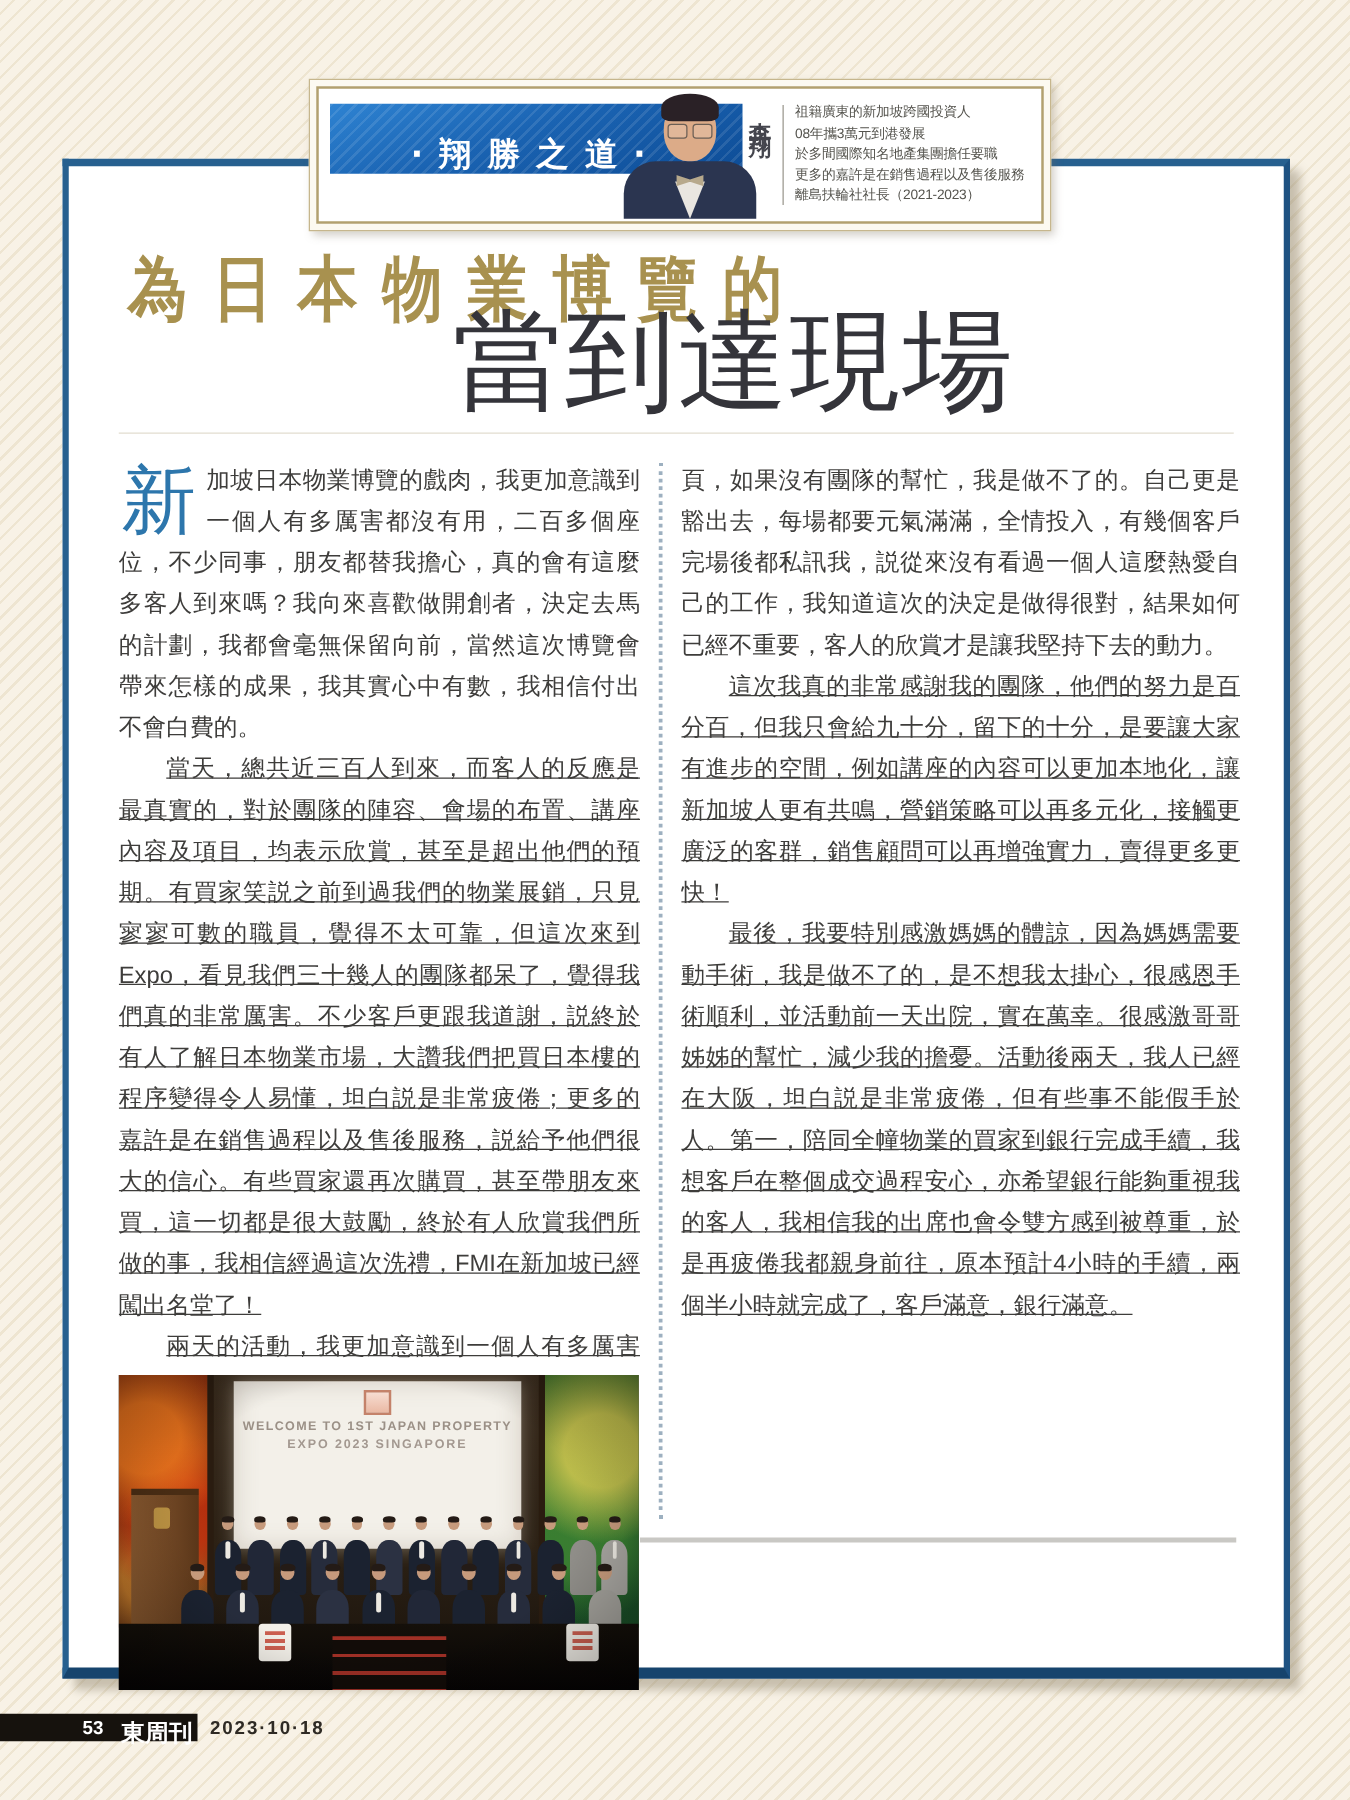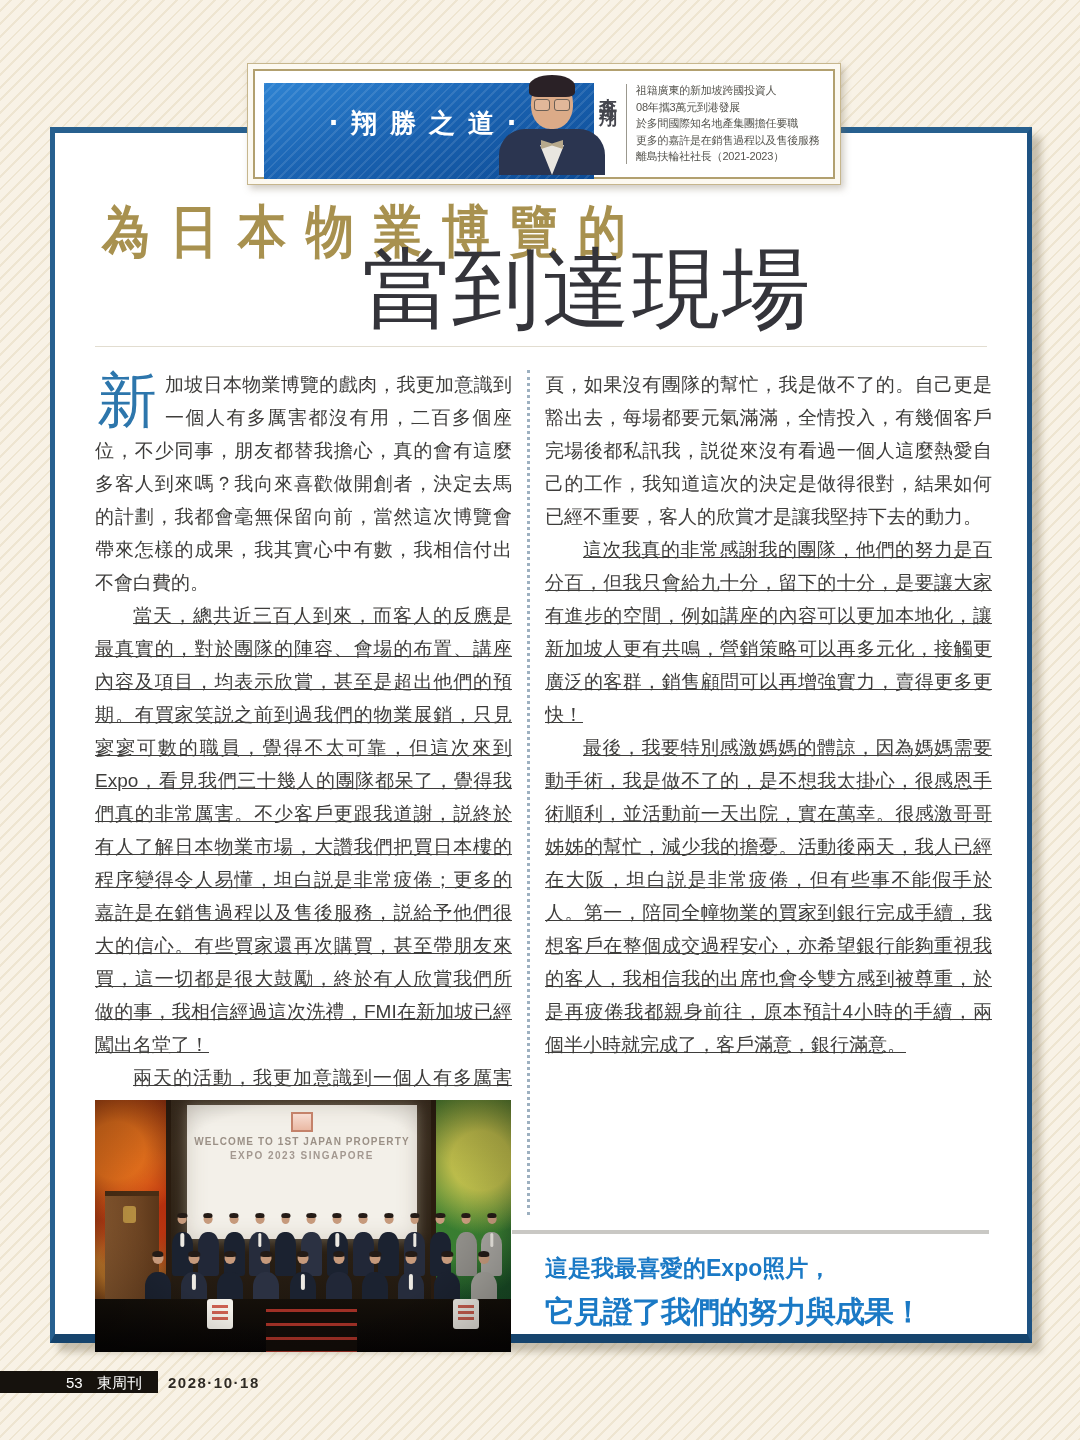--- a/index.html
+++ b/index.html
@@ -12,21 +12,21 @@
   .main-box{position:absolute;left:50px;top:127px;width:982px;height:1216px;
     box-sizing:border-box;background:#ffffff;
     border-style:solid;border-width:6px 5px 9px 5px;
     border-color:#27608f #1e5282 #16446d #27608f;
     box-shadow:9px 9px 7px rgba(140,128,104,.45);}
   
   .header-box{position:absolute;left:247px;top:63px;width:592px;height:120px;
     background:#fcf9f1;border:1px solid #c6b68d;z-index:8;
     box-shadow:3px 4px 7px rgba(120,110,90,.35);}
   .header-inner{position:absolute;inset:5px;border:2px solid #b2a06f;background:#ffffff;}
-  .brand-box{position:absolute;left:9px;top:12px;width:330px;height:96px;
+  .brand-box{position:absolute;left:9px;top:12px;width:330px;height:56px;
     background:linear-gradient(160deg,#2e83d2 0%,#1a63b2 45%,#0d4c96 100%);}
   .brand-box:after{content:"";position:absolute;inset:0;
     background:repeating-linear-gradient(135deg,rgba(255,255,255,.10) 0 2px,rgba(255,255,255,0) 2px 7px);}
   .brand-text{position:relative;z-index:2;display:block;text-align:center;line-height:80px;
     color:#ffffff;font-size:26px;font-weight:bold;letter-spacing:13px;}
   
   .portrait{position:absolute;left:238px;bottom:2px;width:118px;height:102px;z-index:3;}
   .p-suit{position:absolute;bottom:0;left:6px;width:106px;height:46px;background:#2b3550;
     border-radius:26px 26px 0 0;}
   .p-shirt{position:absolute;bottom:0;left:47px;width:24px;height:30px;background:#e9e6e0;
@@ -120,22 +120,22 @@
     background:#ece9e2;border-radius:2px;}
   
   .caption-rule{position:absolute;left:512px;top:1230px;width:477px;height:4px;
     background:#c9c8c4;z-index:5;}
   .caption{position:absolute;left:545px;top:1253px;z-index:5;}
   .caption .cap1{font-size:23px;font-weight:bold;color:#1a79c5;letter-spacing:0px;}
   .caption .cap2{font-size:30px;font-weight:900;color:#1a79c5;margin-top:8px;
     letter-spacing:-1px;}
   
   .footer-bar{position:absolute;left:0;top:1371px;width:158px;height:22px;background:#16120d;z-index:3;}
-  .footer-page{position:absolute;left:66px;top:3px;color:#fff;font-size:15px;font-weight:400;}
-  .footer-mag{position:absolute;left:97px;top:3px;color:#fff;font-size:15px;font-weight:400;
+  .footer-page{position:absolute;left:66px;top:3px;color:#fff;font-size:15px;font-weight:700;}
+  .footer-mag{position:absolute;left:97px;top:3px;color:#fff;font-size:19px;font-weight:700;
     letter-spacing:0px;text-align:right;}
   .footer-date{position:absolute;left:168px;top:1374px;color:#2e2a24;font-size:15px;
     font-weight:600;letter-spacing:1.5px;z-index:3;}
 </style>
 </head>
 <body>
 
 <div class="page">
 
   <div class="main-box"></div>
@@ -323,24 +323,20 @@
         </div>
       </div>
     <div class="stage"></div>
     <div class="steps"></div>
     <div class="bag b1"></div>
     <div class="bag b2"></div>
     <div class="vignette"></div>
   </div>
 
   <div class="caption-rule"></div>
-  <div class="caption">
-    <div class="cap1">這是我最喜愛的Expo照片，</div>
-    <div class="cap2">它見證了我們的努力與成果！</div>
-  </div>
 
   <div class="footer-bar">
     <span class="footer-page">53</span>
     <span class="footer-mag">東周刊</span>
   </div>
-  <div class="footer-date">2028·10·18</div>
+  <div class="footer-date">2023·10·18</div>
 
 </div>
 
 </body></html>

